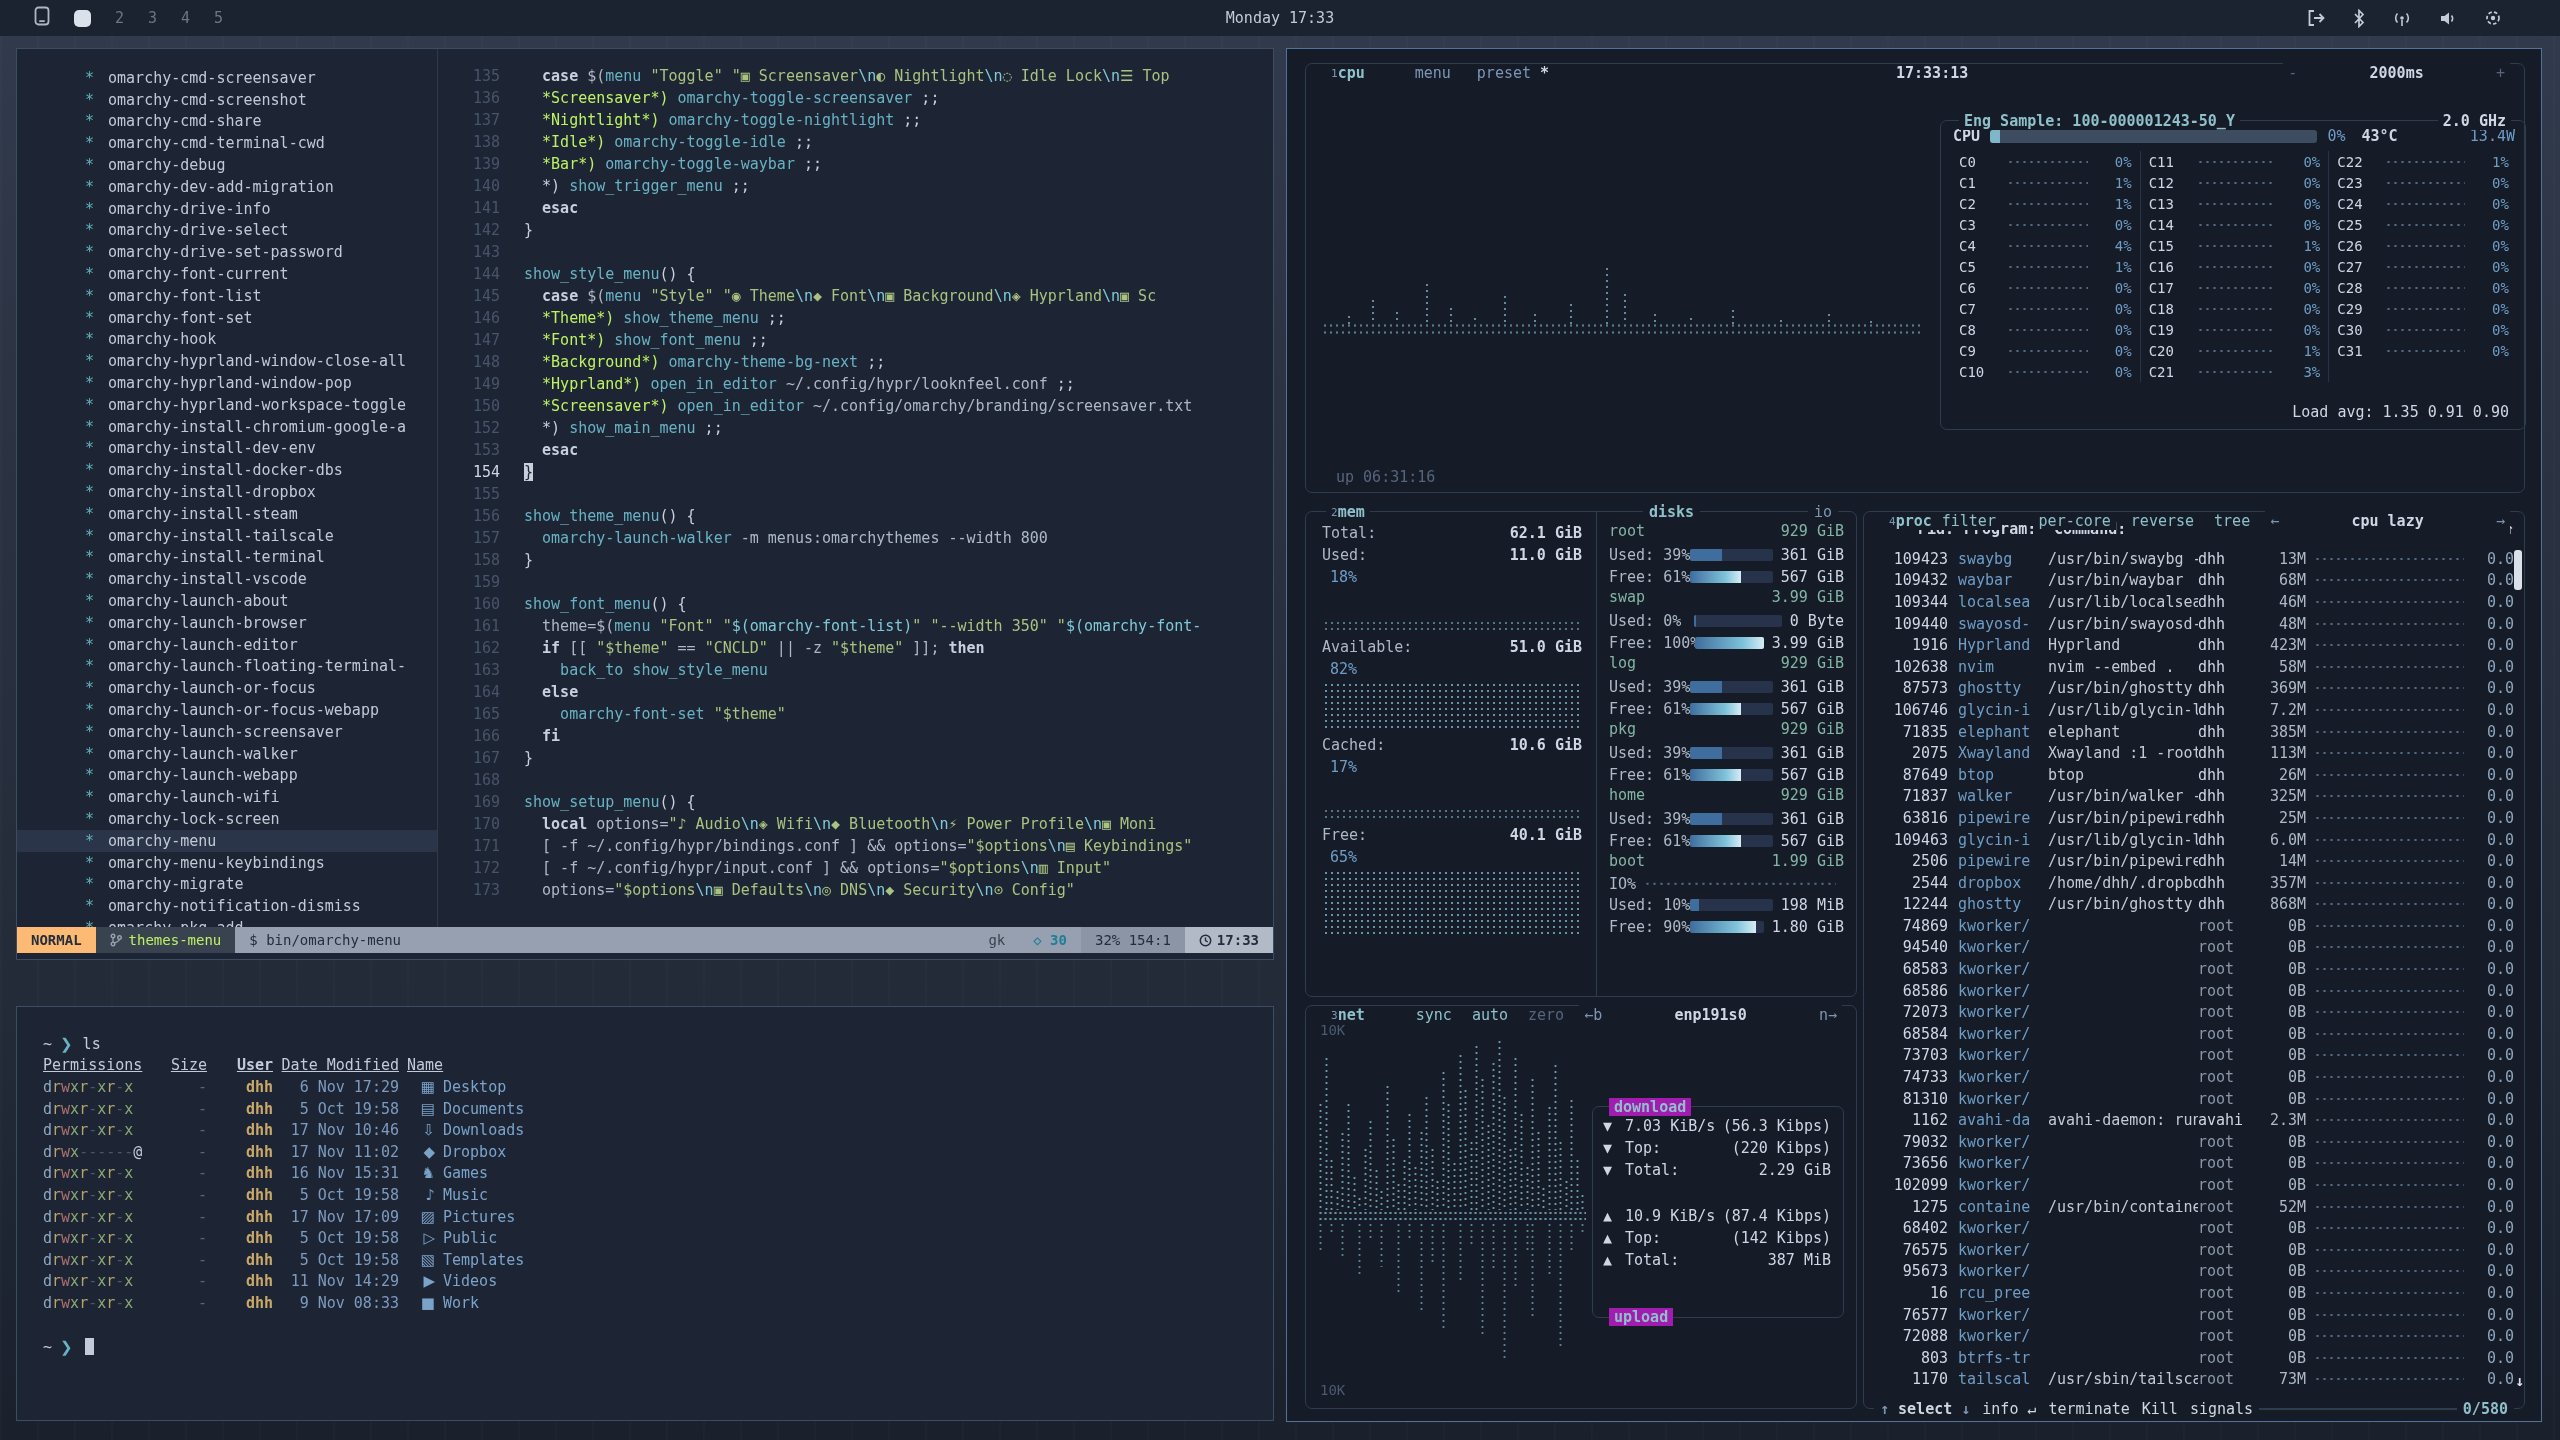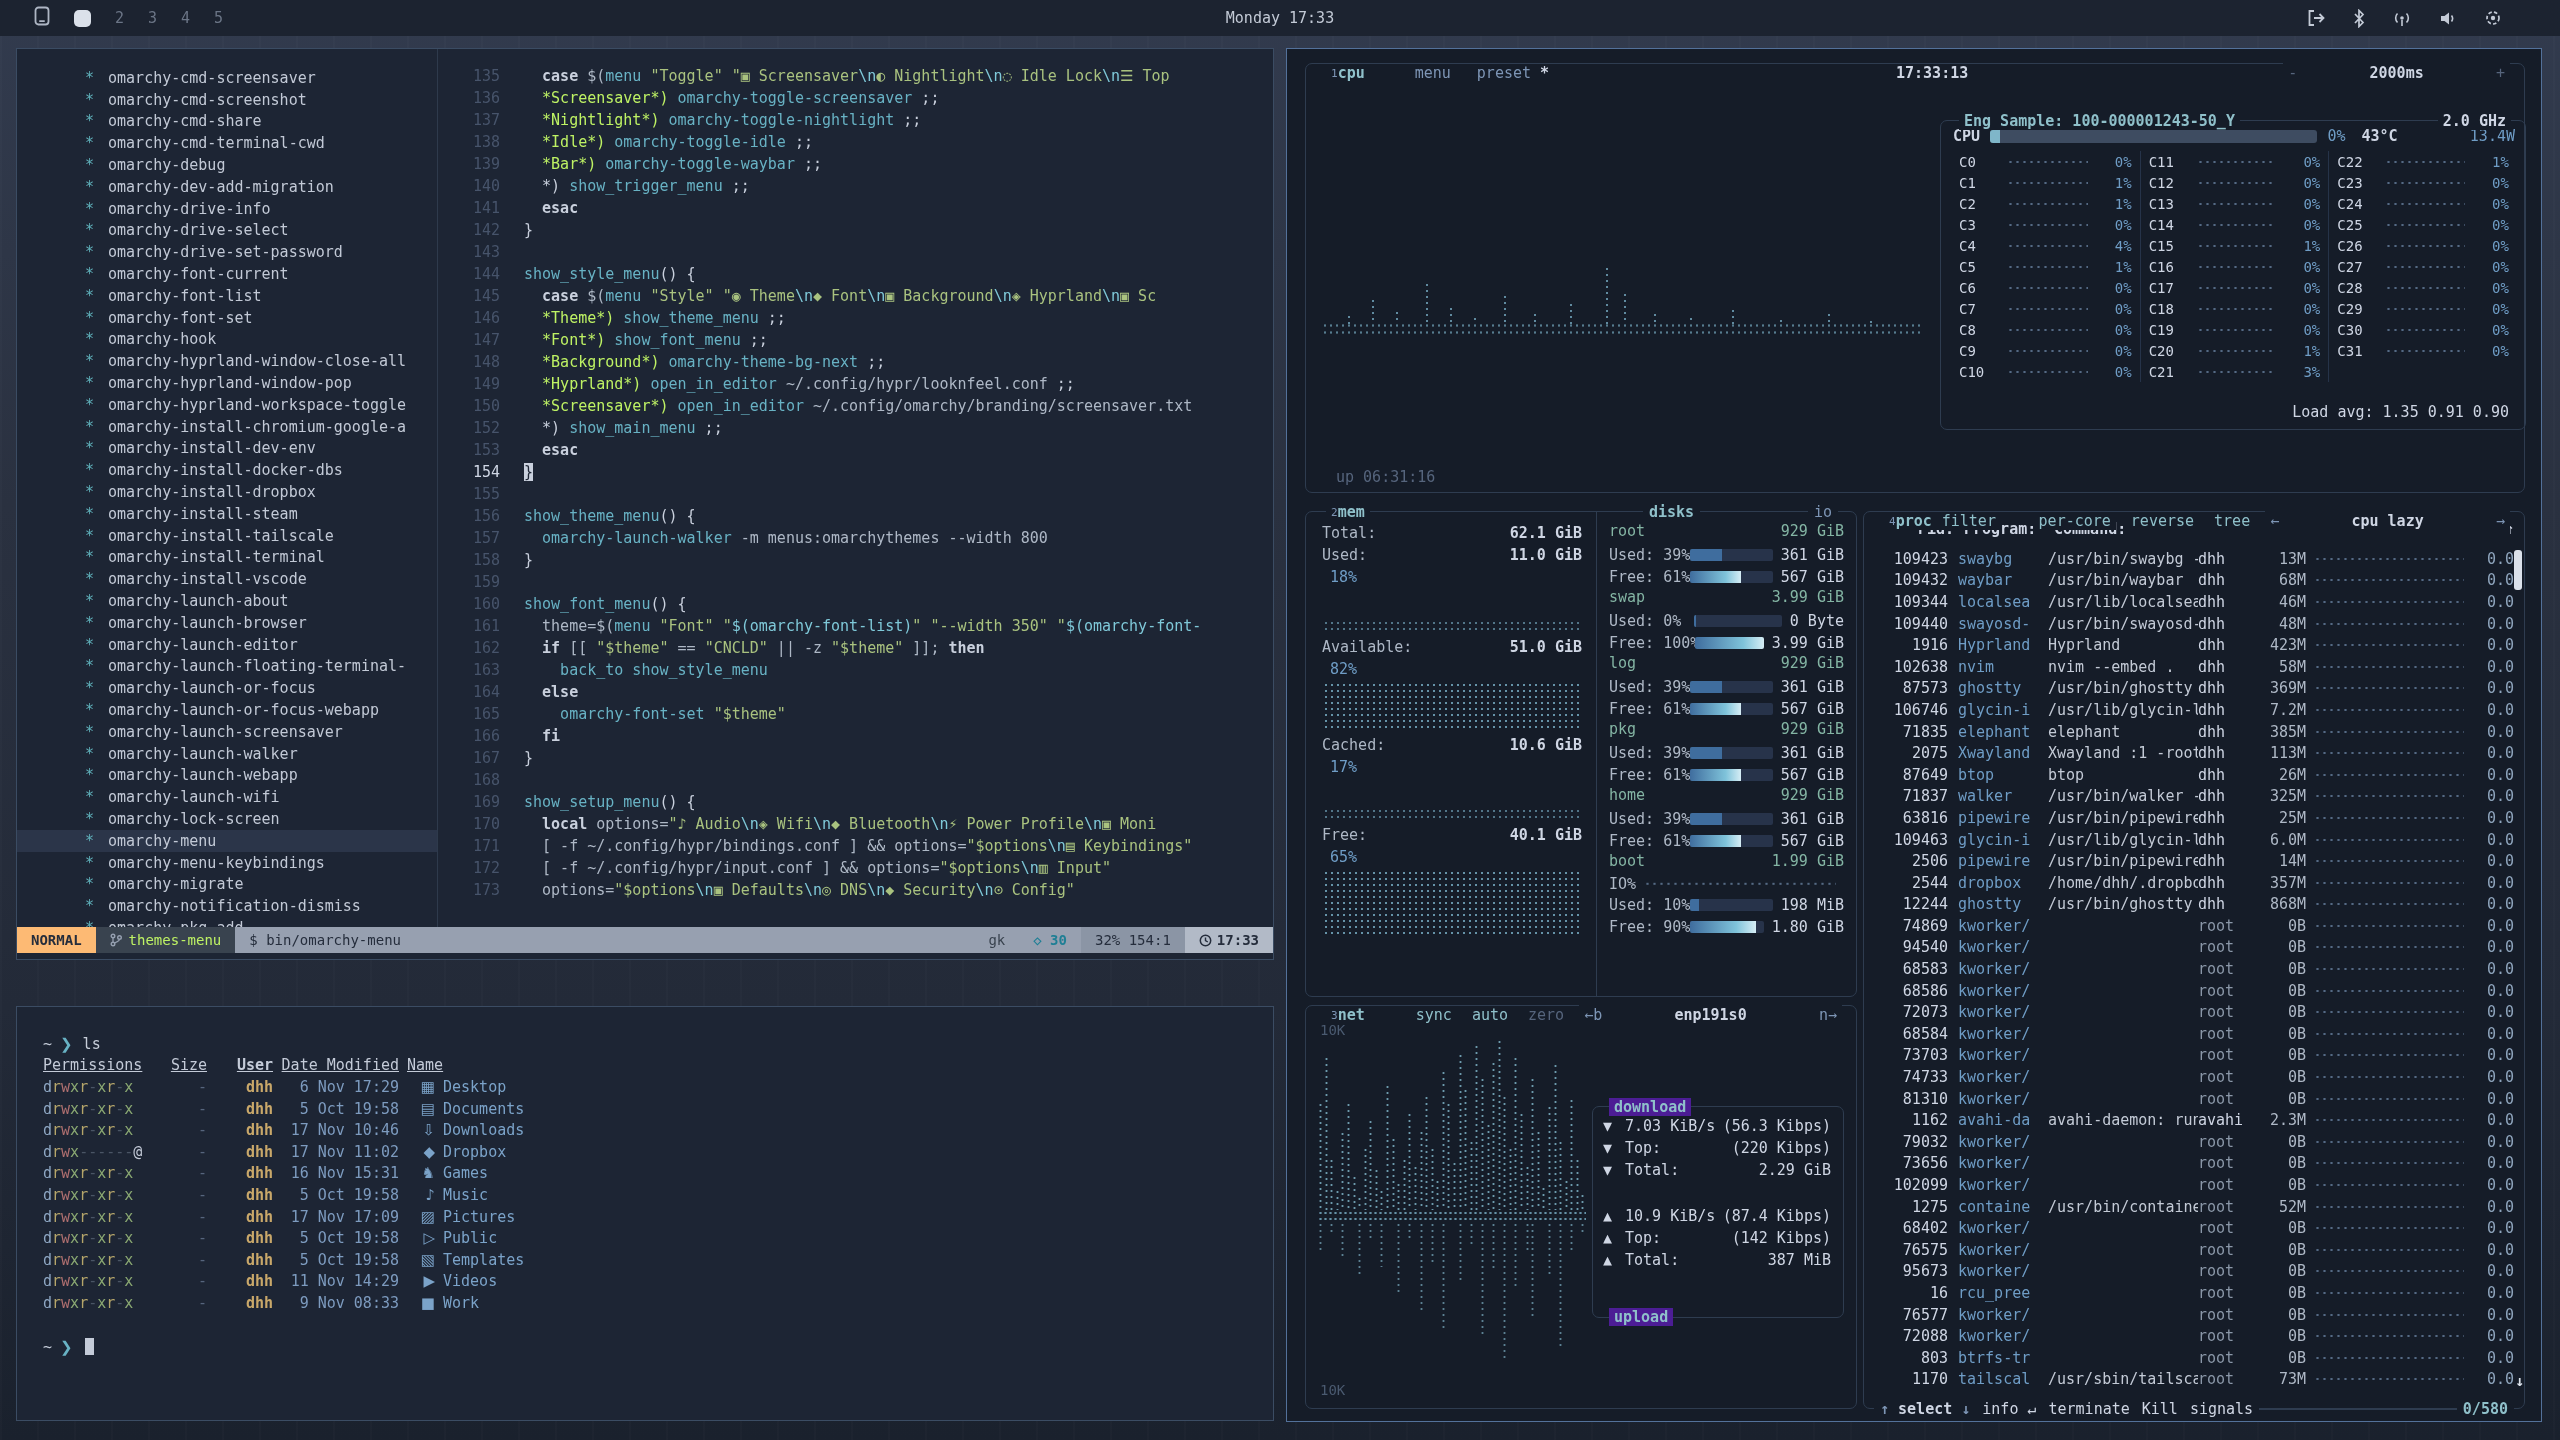--- a/index.html
+++ b/index.html
@@ -134,21 +134,21 @@
   .netgraph{position:absolute;left:12px;top:14px;width:268px;bottom:12px;}
   .ng-mid{position:absolute;left:0;right:0;top:190px;height:12px;
     background-image:radial-gradient(circle,rgba(122,176,200,.8) 1px,transparent 1.3px);background-size:5px 6px;}
   .ngcol{position:absolute;width:4px;background-image:radial-gradient(circle,rgba(130,185,205,.8) 1px,transparent 1.2px);
     background-size:5px 6px;}
   .ngcol.dn{bottom:calc(100% - 190px);}
   .ngcol.up{top:202px;opacity:.8;}
   .tenk{position:absolute;color:#4a5a70;font-size:14px;}
   .netstats{position:absolute;left:286px;top:100px;width:252px;height:212px;border:1px solid #2e3c50;border-radius:7px;
     padding:10px 12px 0 10px;}
-  .ns-title{position:absolute;top:-9px;left:16px;background:#4c1d95;padding:0 5px;color:#8fc0ca;font-weight:bold;}
+  .ns-title{position:absolute;top:-9px;left:16px;background:#a21caf;padding:0 5px;color:#8fc0ca;font-weight:bold;}
   .ns-title.bottom{top:auto;bottom:-9px;}
   .nsrow{display:flex;height:22px;white-space:pre;color:#cfd6e4;}
   .nsrow .arr{width:22px;color:#cfd6e4;}
   .nsrow .nsl{flex:1;}
   .nsrow .nsv{text-align:right;}
   
   .proc-box{left:576px;top:462px;width:662px;height:898px;}
   .prochead{display:flex;height:26px;align-items:center;padding:8px 10px 0 10px;color:#cfd6e4;font-weight:bold;white-space:pre;}
   .procrows{position:absolute;left:4px;right:4px;top:36px;bottom:14px;overflow:hidden;}
   .prow{display:flex;height:21.6px;align-items:center;white-space:pre;padding:0 6px 0 6px;}

